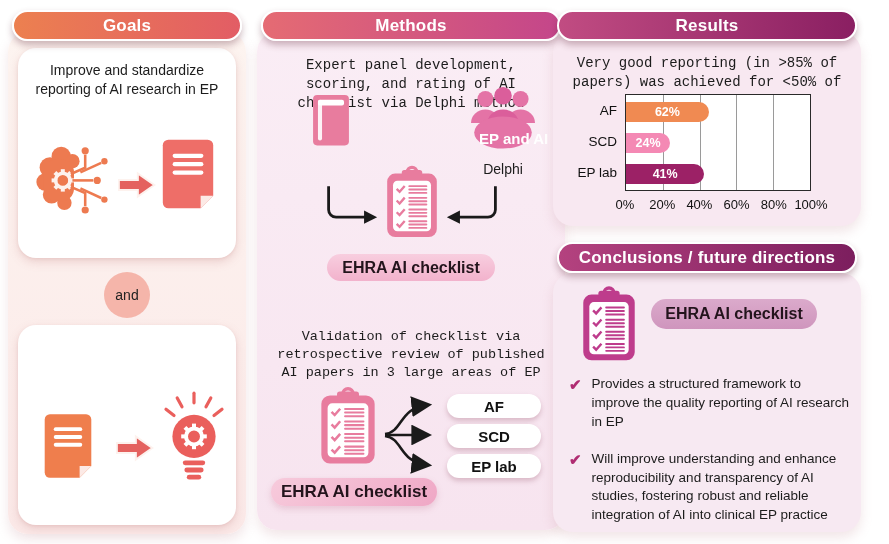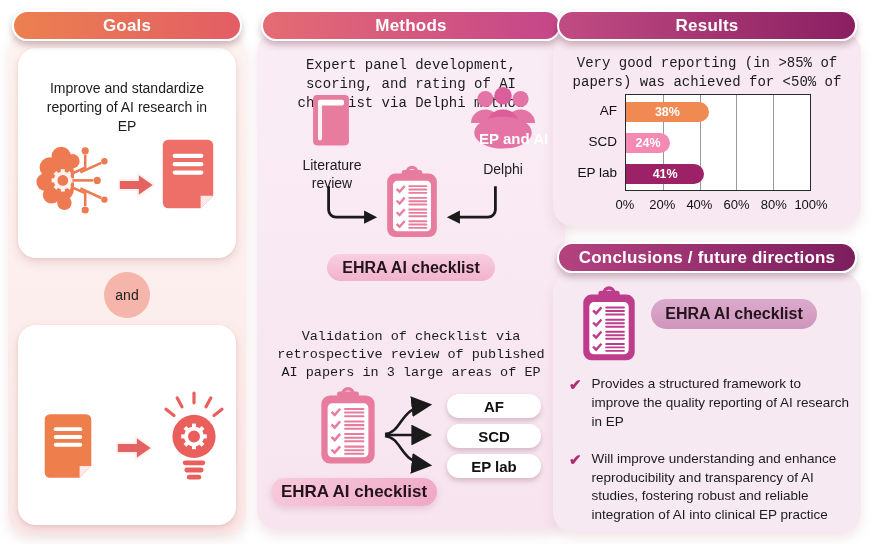--- a/index.html
+++ b/index.html
@@ -26,21 +26,21 @@
     box-shadow:0 6px 12px rgba(190,130,140,.20);
   }
   .panel-goals{top:32px;bottom:10px;background:linear-gradient(180deg,#FDF4F0,#FBE9E8);}
   .panel-methods{top:32px;bottom:14px;background:linear-gradient(180deg,#FAEDF5,#F7E4EF);}
   .panel-results{top:32px;height:194px;background:#F8E8F1;}
   .panel-conclusions{top:273px;bottom:12px;background:#F7E9F2;}
   .card{
     position:absolute;left:10px;right:10px;background:#ffffff;border-radius:18px;
     box-shadow:0 4px 10px rgba(190,120,120,.25),0 1px 3px rgba(190,120,120,.15);
   }
-  .card-text{margin:18px;padding:13px 10px 0;text-align:center;font-size:14px;line-height:1.35;}
+  .card-text{margin:0;padding:13px 10px 0;text-align:center;font-size:14px;line-height:1.35;}
   .panel-text{position:absolute;text-align:center;font-size:14px;line-height:1.35;margin:8px;font-family:Liberation Mono, monospace;}
   .and-circle{
     position:absolute;left:50%;transform:translateX(-50%);top:240px;
     width:46px;height:46px;border-radius:50%;background:#F5B5AA;
     display:flex;align-items:center;justify-content:center;font-size:14px;color:#222;
   }
   .abs{position:absolute;}
   .icon-label{position:absolute;text-align:center;font-size:14px;line-height:1.3;}
   .ehra-pill{
     position:absolute;border-radius:16px;display:flex;align-items:center;justify-content:center;
@@ -218,21 +218,20 @@
 
       <p class="panel-text" style="left:12px;right:12px;top:16px;">Expert panel development, scoring, and rating of AI checklist via Delphi method</p>
 
       <span class="abs" style="left:52px;top:60px;">
         <svg width="44" height="58" viewBox="0 0 54 70">
           <rect x="5" y="3" width="44" height="62" rx="5" fill="#E87C9E"></rect>
           <rect x="11" y="9" width="32" height="7" rx="2.5" fill="#fff"></rect>
           <rect x="11" y="9" width="5" height="50" rx="2.5" fill="#fff" opacity="0.9"></rect>
         </svg>
       </span>
-      <span class="icon-label" style="left:30px;width:90px;top:124px;">Literature review</span>
 
       <span class="abs" style="left:206px;top:54px;">
         <svg width="80" height="66" viewBox="0 0 100 82">
           <g fill="#E473A6">
             <circle cx="28" cy="16" r="10"></circle>
             <circle cx="72" cy="16" r="10"></circle>
             <path d="M10,46 a18,17 0 0 1 36,0 z"></path>
             <path d="M54,46 a18,17 0 0 1 36,0 z"></path>
           </g>
           <g fill="#DB5E9B">
@@ -364,21 +363,21 @@
 
       <div class="chart">
         <div class="plot">
           <div class="gridline" style="left:20%;"></div>
           <div class="gridline" style="left:40%;"></div>
           <div class="gridline" style="left:60%;"></div>
           <div class="gridline" style="left:80%;"></div>
 
           <div class="bar-row" style="top:7px;width:100%;">
             <div class="bar" style="width: 45%; background: rgb(240, 138, 82);">
-              <span class="bar-label">38%</span>
+              <span class="bar-label">62%</span>
             </div>
           </div>
           <div class="bar-row" style="top:38px;width:100%;">
             <div class="bar" style="width: 24%; background: rgb(244, 137, 180);">
               <span class="bar-label">24%</span>
             </div>
           </div>
           <div class="bar-row" style="top:69px;width:100%;padding-left:7px;">
             <div class="bar" style="width: 41%; background: rgb(156, 33, 102);">
               <span class="bar-label">41%</span>

